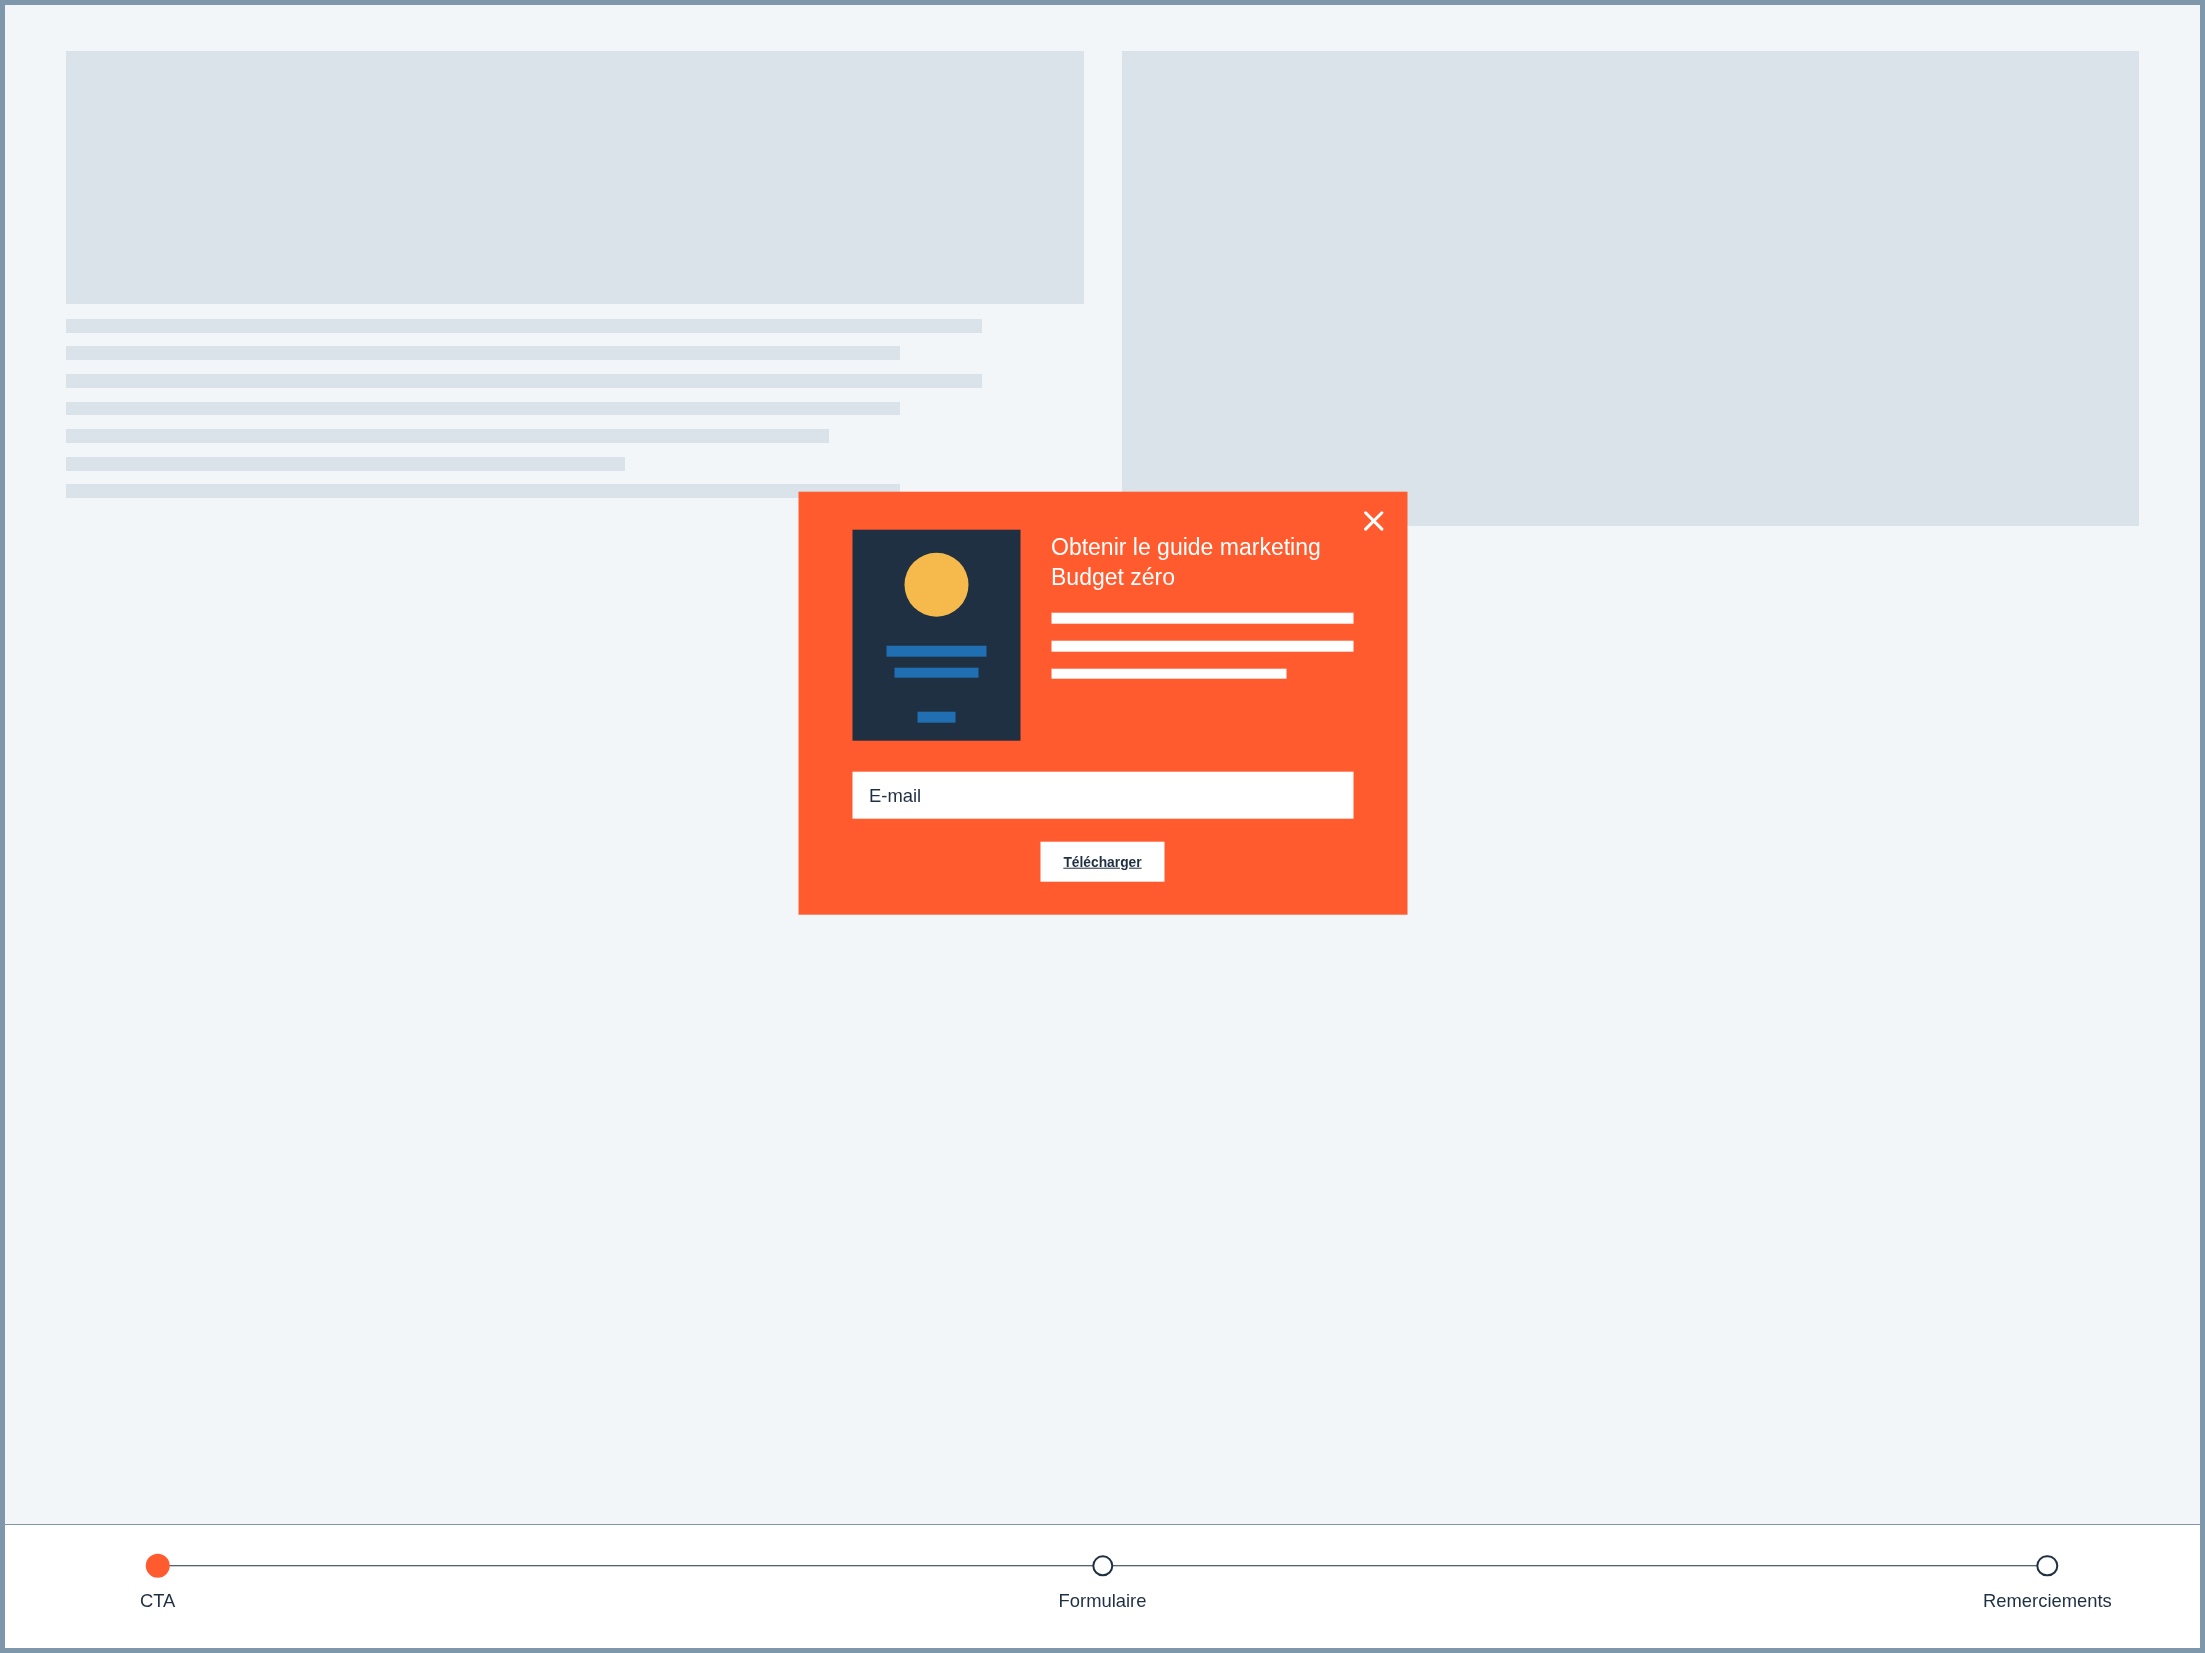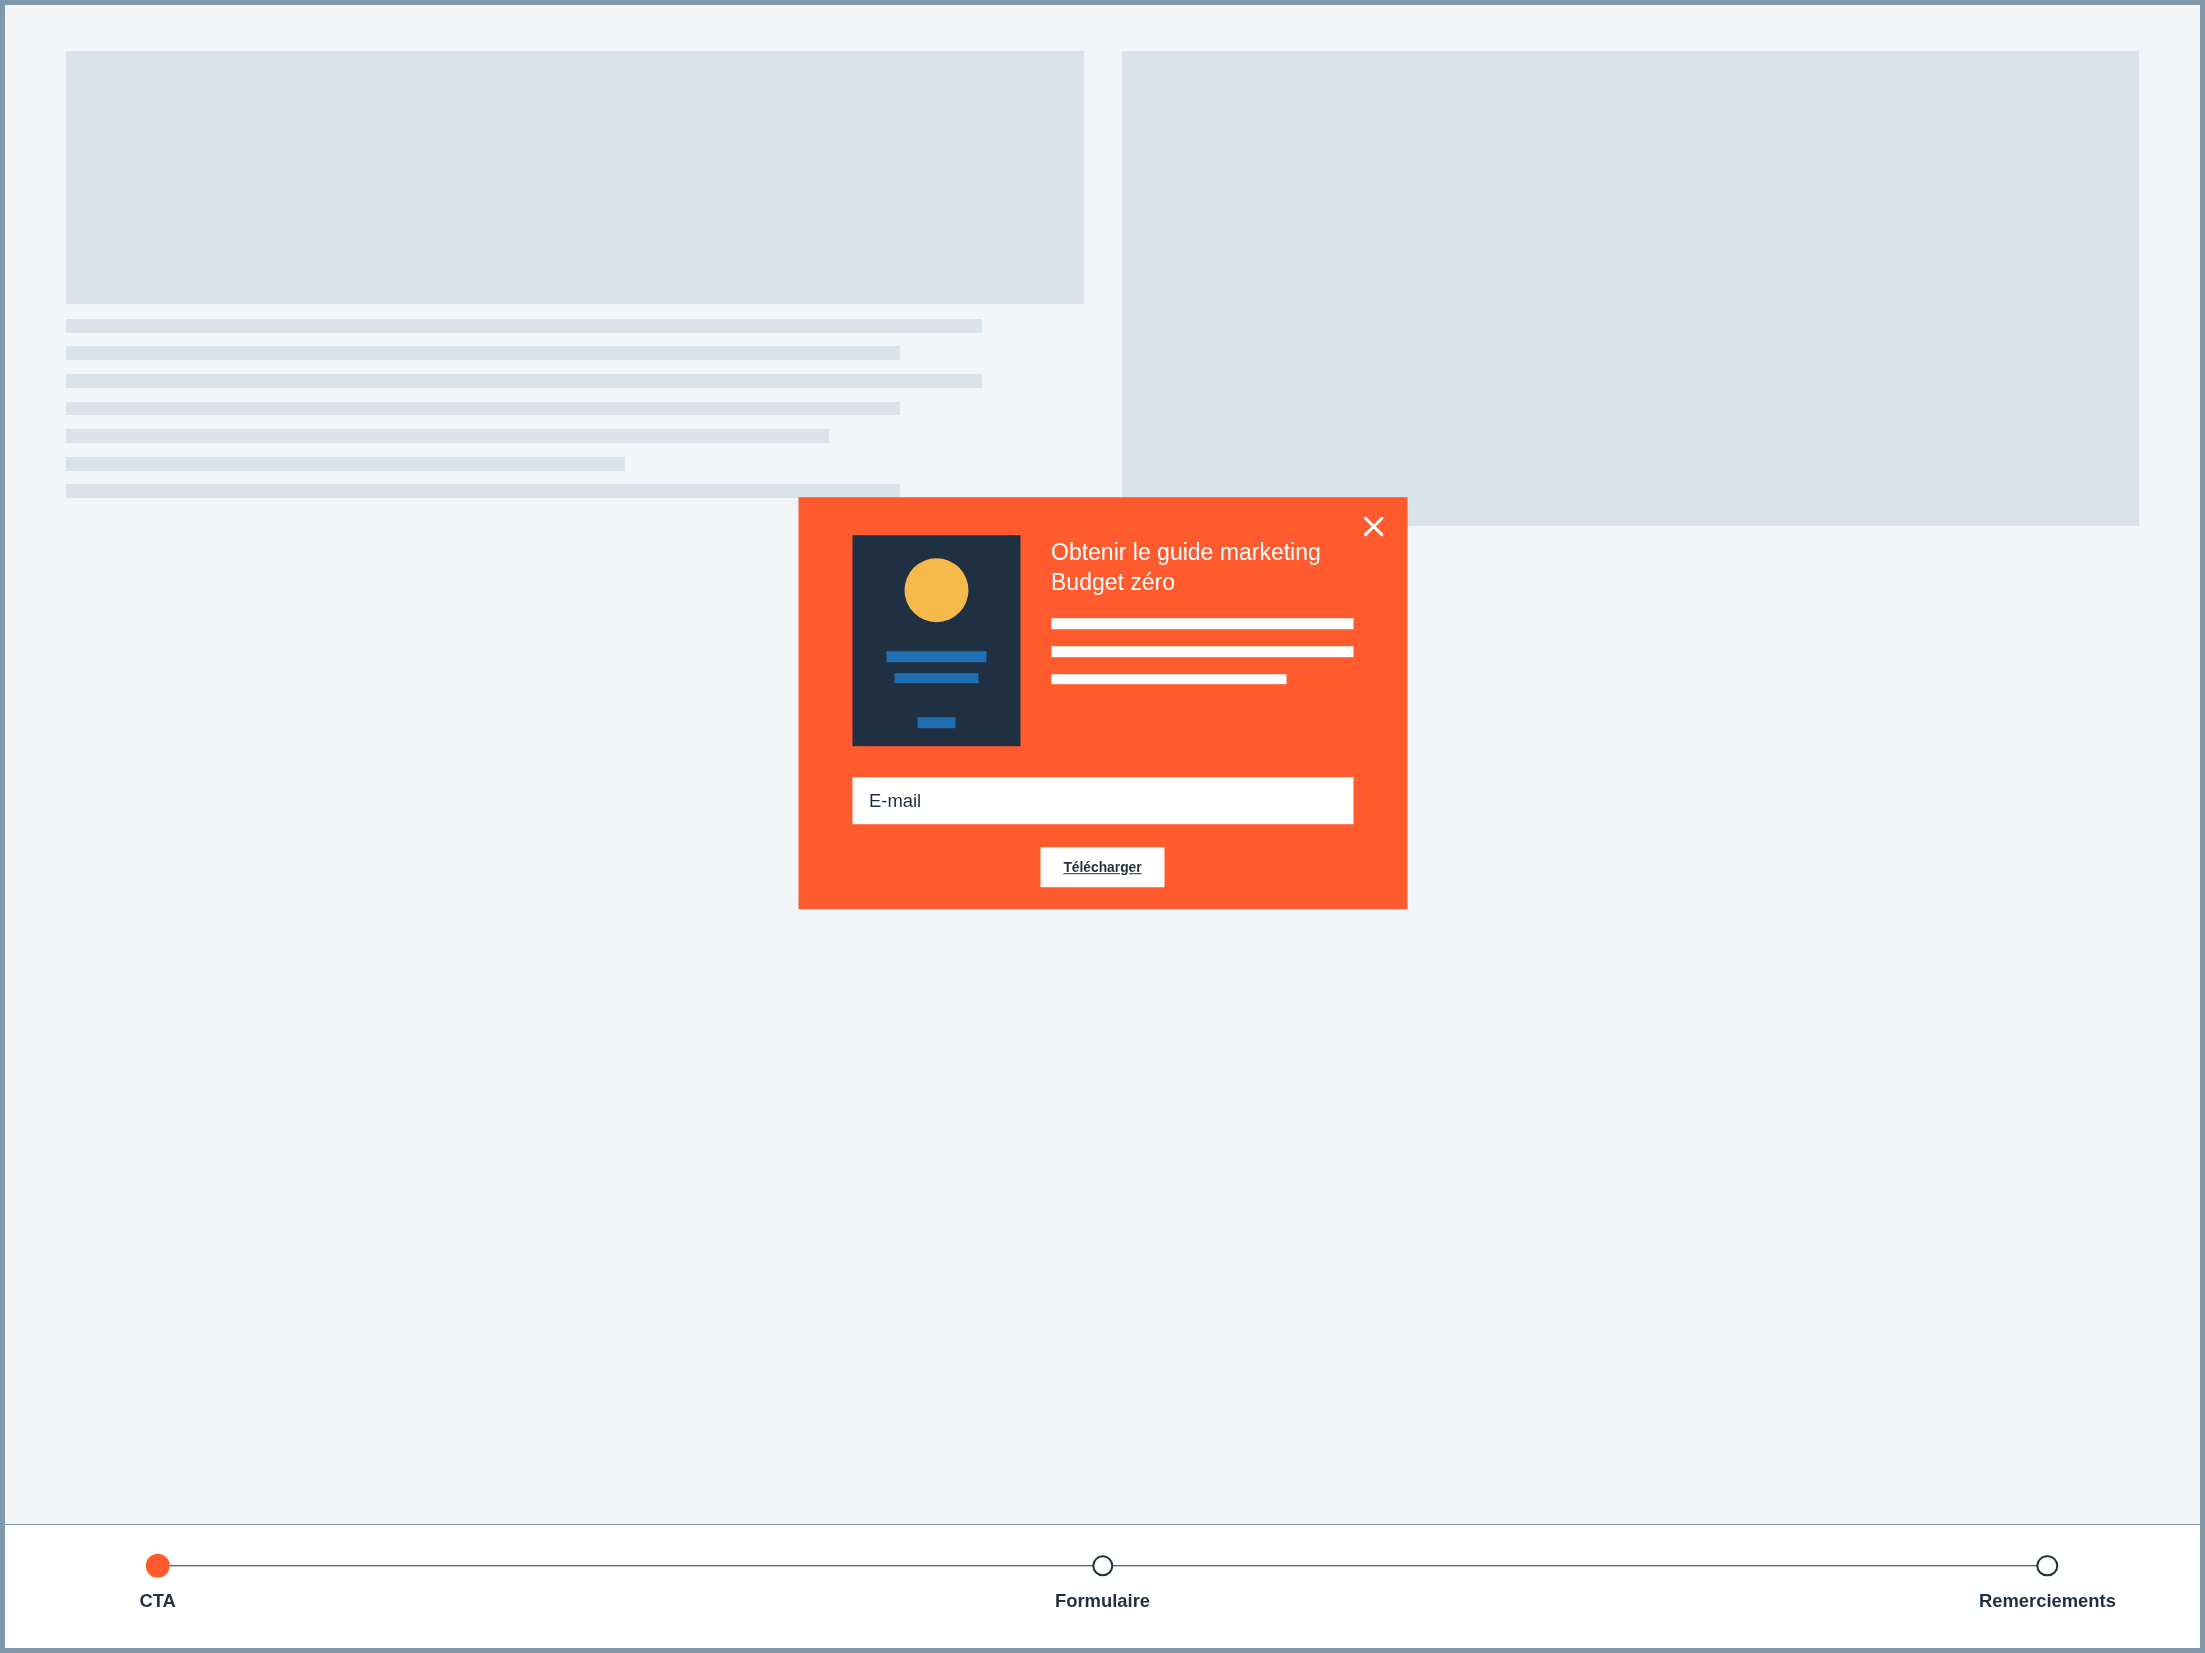--- a/index.html
+++ b/index.html
@@ -56,21 +56,21 @@
   .lines .line.longer{ width: 82%; }
 
   
   .modal {
     position: absolute;
     left: 50%;
     top: 46%;
     transform: translate(-50%, -50%);
     width: 609px;
     background: #ff5b2e;
-    padding: 38px 54px 22px 54px;
+    padding: 38px 54px 33px 54px;
   }
   .modal .close {
     position: absolute;
     top: 17px;
     right: 21.4px;
     width: 24.5px;
     height: 24.5px;
     cursor: pointer;
   }
   .modal .close svg { width: 100%; height: 100%; display: block; }
@@ -186,21 +186,21 @@
     position: relative;
     margin: 10.7px 153px 0 153px;
     height: 26px;
   }
   .labels span {
     position: absolute;
     transform: translateX(-50%);
     font-size: 18.4px;
     color: #1f3043;
     white-space: nowrap;
-    font-weight: 700;
+    font-weight: 400;
   }
 </style>
 </head>
 <body>
 
 <div class="frame">
 
   <div class="top-area">
 
     <div class="wireframe">

